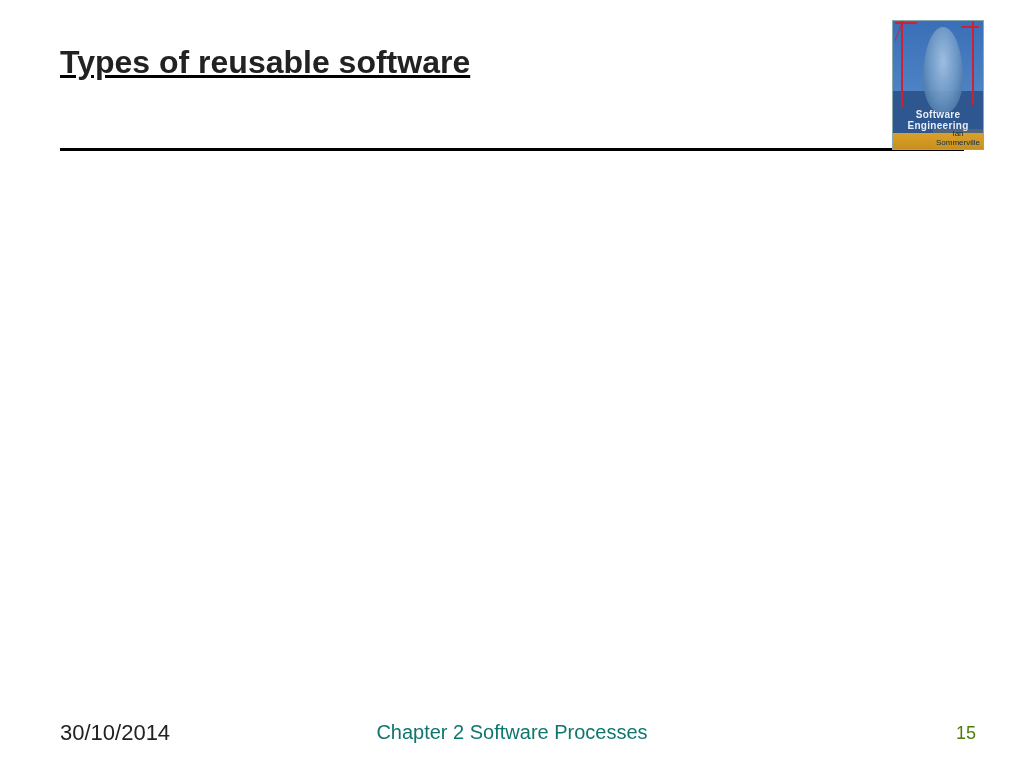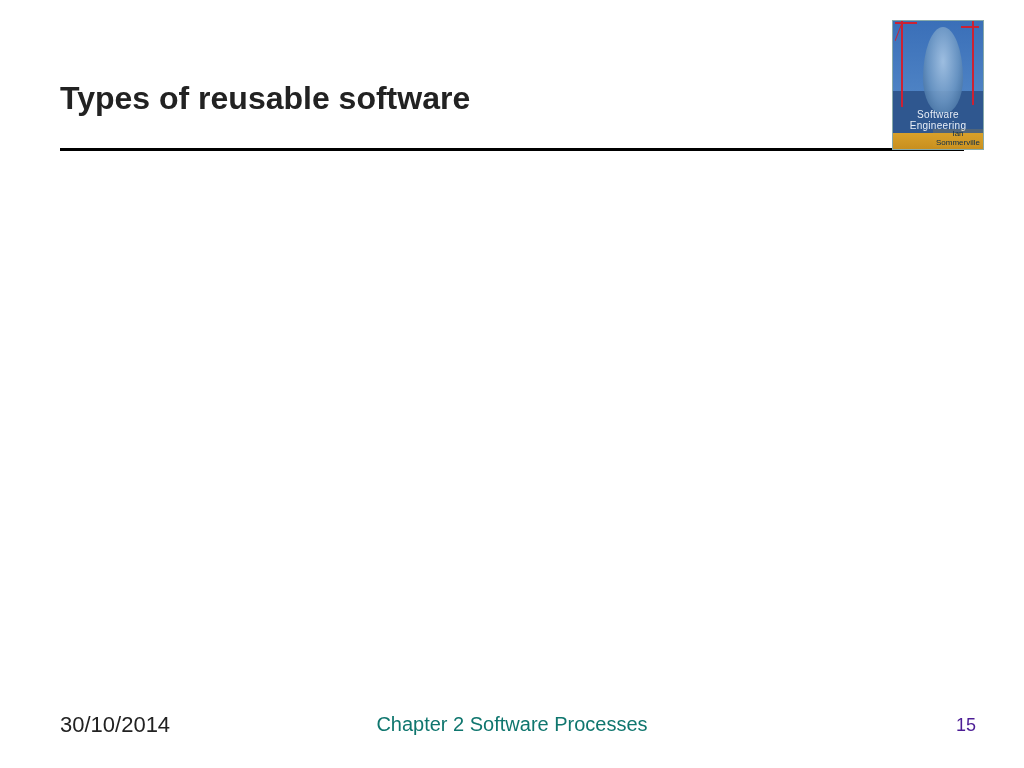--- a/index.html
+++ b/index.html
@@ -5,21 +5,22 @@
   * { box-sizing: border-box; margin: 0; padding: 0; }
   html, body { width: 1024px; height: 768px; font-family: Arial, Helvetica, sans-serif; background: #fff; color: #000; }
   .slide {
     position: relative;
     width: 1024px;
     height: 768px;
     padding: 0;
   }
   .header {
     position: relative;
-    padding: 80px 60px 0 60px;
+    padding: 44px 60px 0 60px;
+    text-decoration: underline;
   }
   .title {
     font-size: 32px;
     font-weight: bold;
     color: #222;
     padding-bottom: 30px;
   }
   .hr {
     position: absolute;
     left: 60px;
@@ -45,21 +46,21 @@
     position: absolute; right: 4px; top: -4px; width: 18px; height: 88px;
   }
   .book-cover .gherkin {
     position: absolute; left: 30px; top: 6px; width: 40px; height: 86px;
     background: radial-gradient(ellipse at 50% 40%, #a7c5e4 0%, #6a95c2 55%, #4c78a7 80%);
     border-radius: 50% 50% 45% 45% / 60% 60% 40% 40%;
     opacity: 0.9;
   }
   .book-cover .label {
     position: absolute; left: 0; right: 0; bottom: 18px;
-    text-align: center; color: #e8eef7; font-size: 10px; font-weight: normal;
+    text-align: center; color: #e8eef7; font-size: 10px; font-weight: bold;
     letter-spacing: 0.3px;
   }
   .book-cover .author {
     position: absolute; left: 0; right: 0; bottom: 2px;
     text-align: center; color: #0b2c4d; font-size: 8px;
     background: #d9a12a33;
     margin-left: 40px;
   }
   .book-cover .bottom-stripe {
     position: absolute; left: 0; right: 0; bottom: 0; height: 16px;
@@ -84,21 +85,21 @@
     margin-right: 12px;
   }
   .diamond-icon svg { display: block; }
   .item-text {
     font-size: 28px;
     line-height: 1.35;
     color: #111;
   }
   .footer {
     position: absolute;
-    left: 0; right: 0; bottom: 30px;
+    left: 0; right: 0; bottom: 22px;
     height: 30px;
     padding-left: 22px;
   }
   .footer .date {
     position: absolute;
     left: 60px;
     bottom: 0;
     font-size: 22px;
     color: #222;
   }
@@ -107,21 +108,21 @@
     left: 0; right: 0; bottom: 2px;
     text-align: center;
     font-size: 20px;
     color: #0f766e;
   }
   .footer .pagenum {
     position: absolute;
     right: 48px;
     bottom: 2px;
     font-size: 18px;
-    color: #4c1d95;
+    color: #4d7c0f;
   }
 </style>
 </head>
 <body>
 
 <div class="slide">
 
   <div class="header">
     <div class="title">Types of reusable software</div>
   </div>

